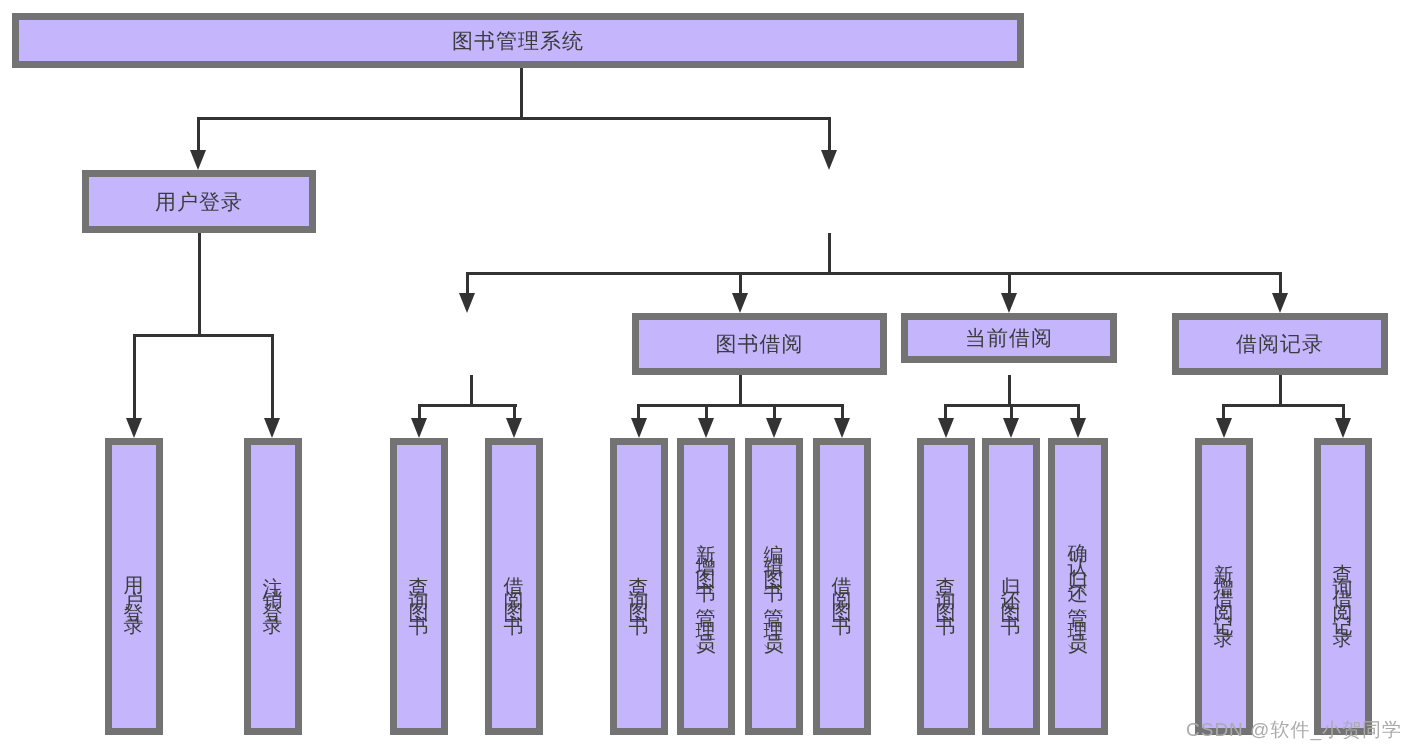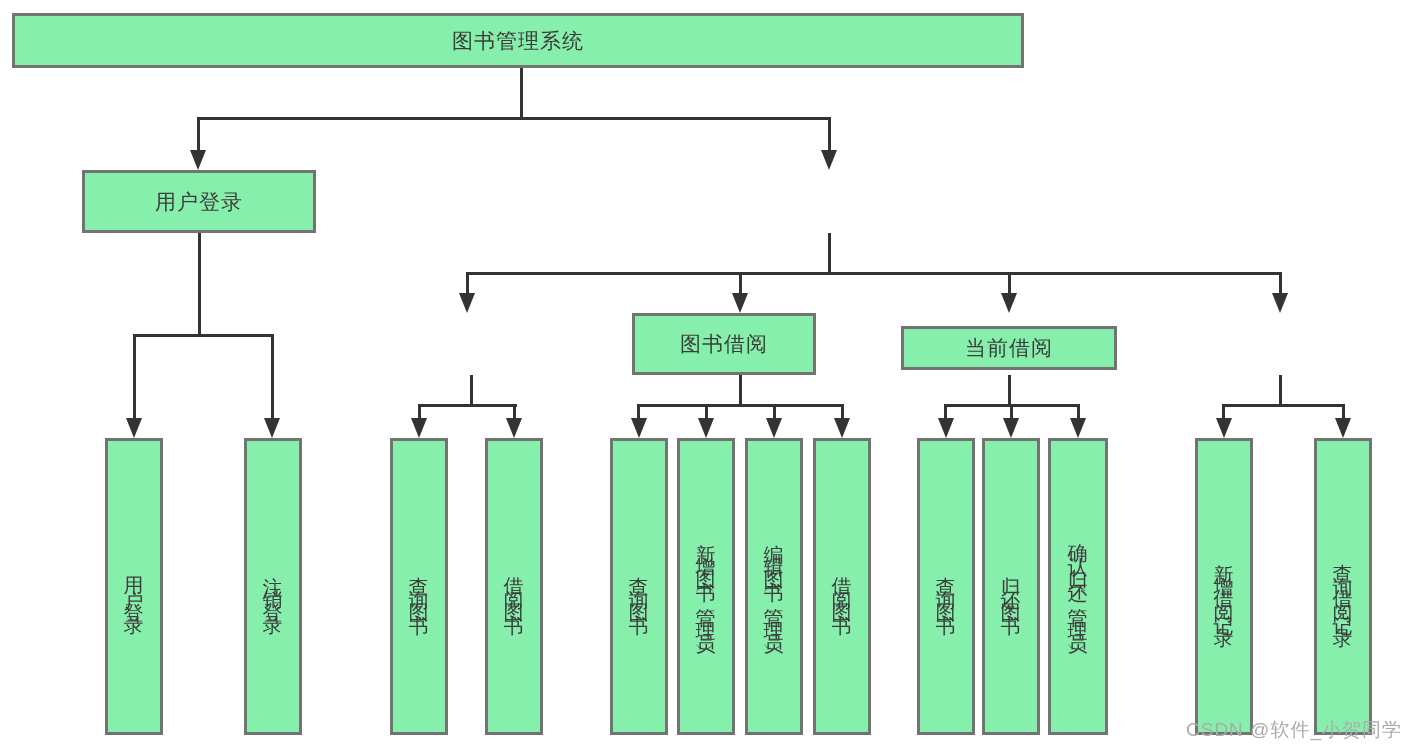--- a/index.html
+++ b/index.html
@@ -1,22 +1,22 @@
 <!DOCTYPE html>
 <html><head>
 <meta charset="utf-8">
 <style>
   html,body{margin:0;padding:0;background:#fff;}
   .canvas{
     position:relative;width:1405px;height:747px;background:#ffffff;overflow:hidden;
     font-family:"Liberation Sans","DejaVu Sans",sans-serif;
   }
   .node{
-    position:absolute;box-sizing:border-box;background:#86efac;
-    border:3px solid #737373;color:#3c3c3c;
+    position:absolute;box-sizing:border-box;background:#c4b5fd;
+    border:7px solid #737373;color:#3c3c3c;
     display:flex;align-items:center;justify-content:center;
     font-size:21px;letter-spacing:1px;white-space:nowrap;
   }
   .leaf{
     writing-mode:vertical-rl;text-orientation:mixed;
     font-size:20px;letter-spacing:13px;line-height:1;white-space:normal;
   }
   .v-line,.h-line{position:absolute;background:#333333;}
   .v-line{width:3px;}
   .h-line{height:3px;}
@@ -57,22 +57,23 @@
   <div class="h-line" style="left:466px;top:272px;width:816px;"></div>
   <div class="v-line" style="left:466px;top:272px;height:24px;"></div>
   <div class="arrow" style="left:459px;top:293px;"></div>
   <div class="v-line" style="left:739px;top:272px;height:24px;"></div>
   <div class="arrow" style="left:732px;top:293px;"></div>
   <div class="v-line" style="left:1008px;top:272px;height:24px;"></div>
   <div class="arrow" style="left:1001px;top:293px;"></div>
   <div class="v-line" style="left:1279px;top:272px;height:24px;"></div>
   <div class="arrow" style="left:1272px;top:293px;"></div>
 
-  <div class="node" style="left:632px;top:313px;width:184px;height:62px;">图书借阅</div>
-  <div class="node" style="left:901px;top:326px;width:216px;height:44px;">当前借阅</div>
+  <div class="node" style="left:632px;top:313px;width:255px;height:62px;">图书借阅</div>
+  <div class="node" style="left:901px;top:313px;width:216px;height:50px;">当前借阅</div>
+  <div class="node" style="left:1172px;top:313px;width:216px;height:62px;">借阅记录</div>
 
   <div class="v-line" style="left:470px;top:375px;height:32px;"></div>
   <div class="h-line" style="left:418px;top:404px;width:99px;"></div>
   <div class="v-line" style="left:418px;top:404px;height:16px;"></div>
   <div class="arrow" style="left:411px;top:418px;"></div>
   <div class="v-line" style="left:513px;top:404px;height:16px;"></div>
   <div class="arrow" style="left:506px;top:418px;"></div>
 
   <div class="v-line" style="left:739px;top:375px;height:32px;"></div>
   <div class="h-line" style="left:637px;top:404px;width:207px;"></div>

